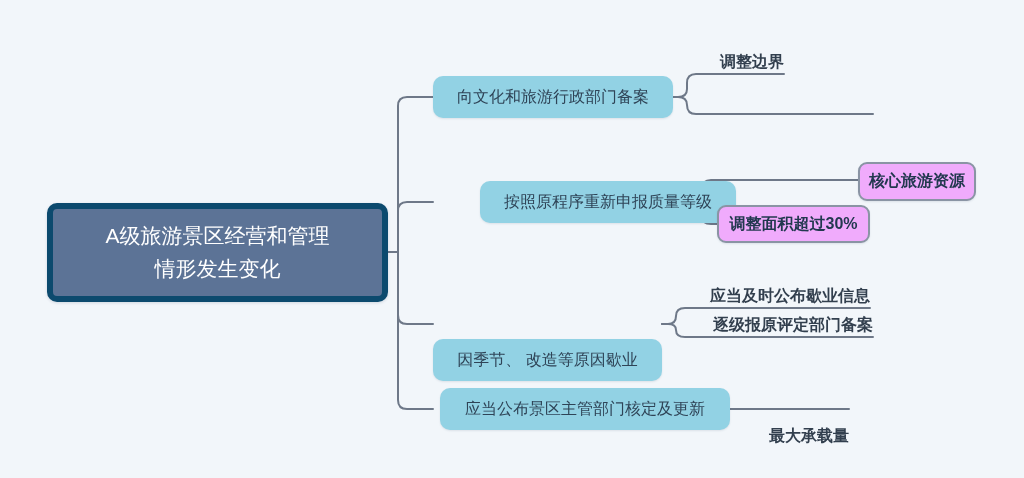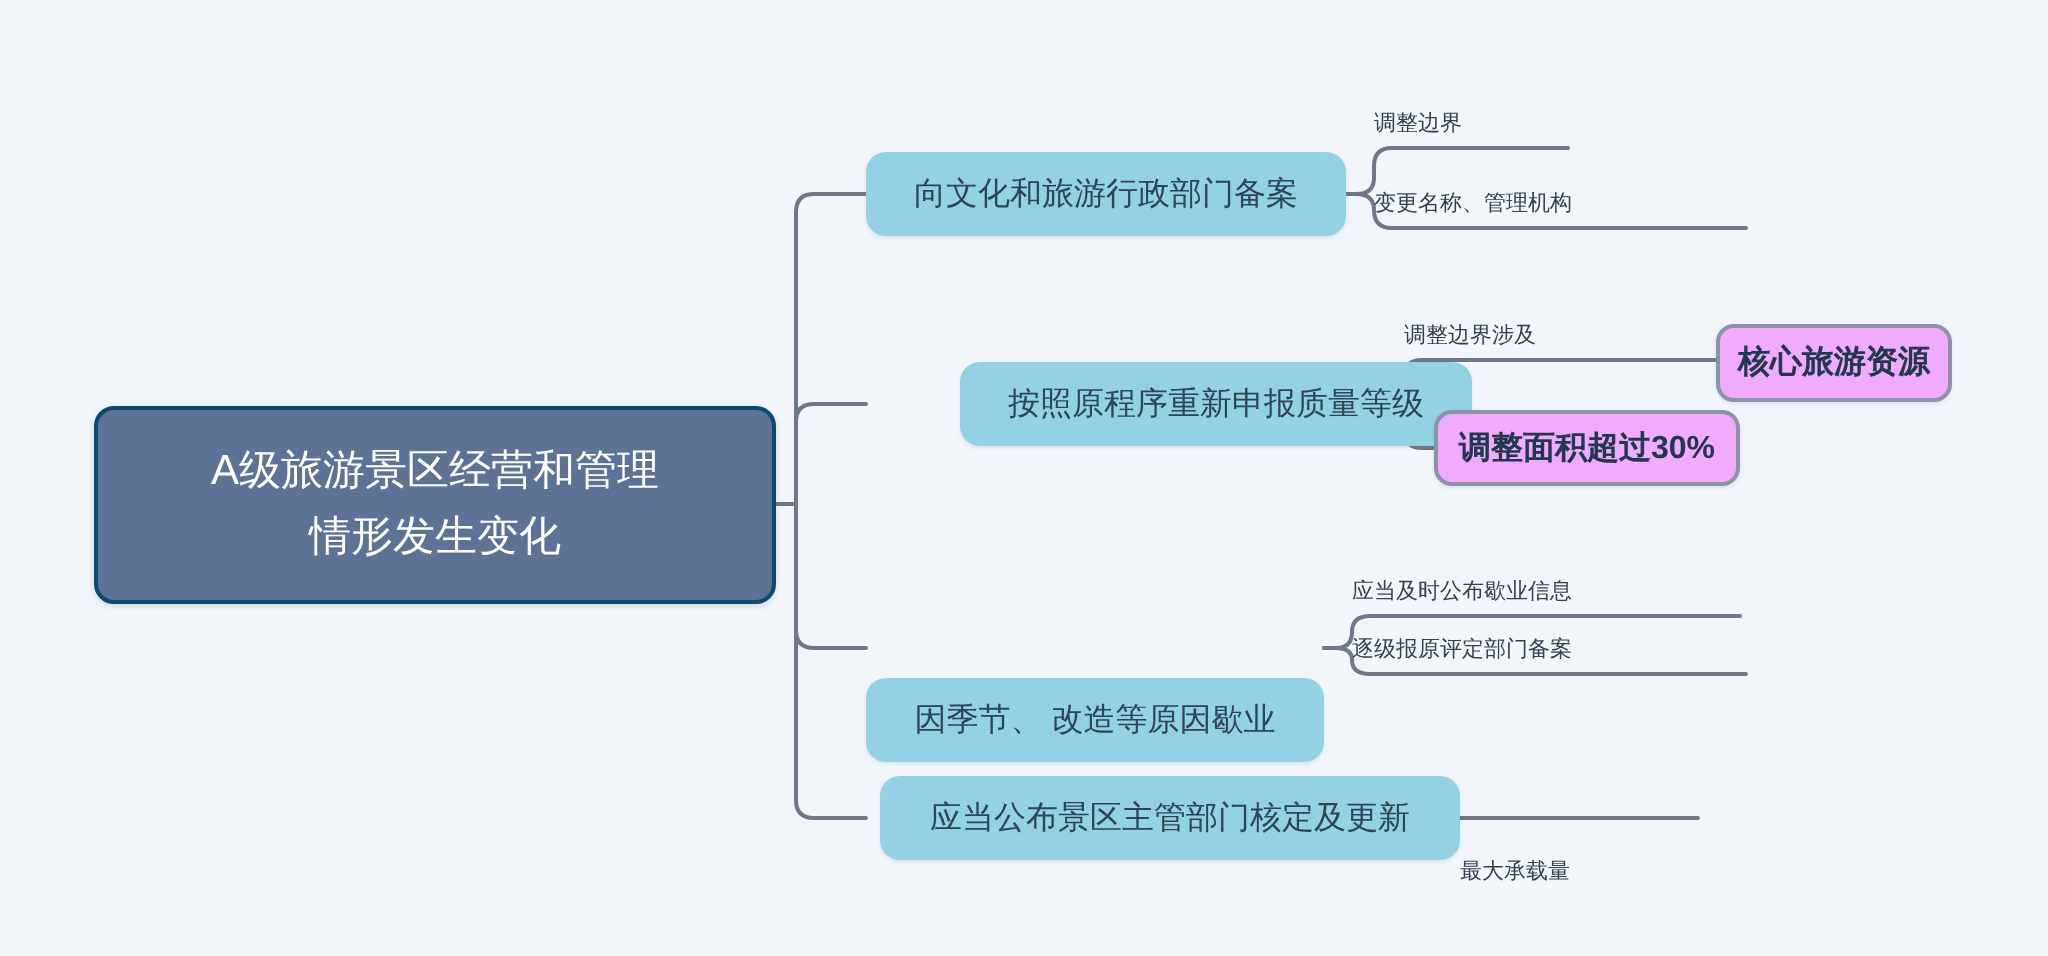--- a/index.html
+++ b/index.html
@@ -26,21 +26,21 @@
   .node{
     position:absolute;
     display:flex;align-items:center;justify-content:center;
     box-sizing:border-box;
     z-index:2;
     white-space:nowrap;
   }
   .topic-root{
     left:47px;top:203px;width:341px;height:99px;
     background:#5C7396;
-    border:2px solid #0c4a6e;
+    border:6px solid #0c4a6e;
     border-radius:10px;
     color:#FFFFFF;
     font-size:21px;font-weight:500;
     flex-direction:column;
     line-height:1.55;
     text-align:center;
     box-shadow:0 1px 3px rgba(60,80,110,0.18);
   }
   .topic-blue{
     background:#92D2E4;
@@ -53,23 +53,23 @@
     background:#f0abfc;
     border:2px solid #8A94A4;
     border-radius:9px;
     color:#22384F;
     font-size:16px;font-weight:700;
     box-shadow:0 1px 2px rgba(60,80,110,0.12);
   }
   .label{
     position:absolute;
     height:20px;line-height:20px;
-    text-align:left;
+    text-align:right;
     color:#323F4E;
-    font-size:11px;font-weight:400;
+    font-size:16px;font-weight:700;
     z-index:2;
     white-space:nowrap;
   }
   .b1{left:433px;top:76px;width:240px;height:42px;}
   .b2{left:433px;top:181px;width:256px;height:42px;margin-left:47px;}
   .b3{left:433px;top:303px;width:229px;height:42px;margin-top:36px;}
   .b4{left:440px;top:388px;width:290px;height:42px;}
   .y1{left:858px;top:162px;width:118px;height:39px;}
   .y2{left:717px;top:205px;width:153px;height:38px;}
   .l1{left:687px;top:52px;width:97px;}
@@ -109,24 +109,22 @@
     <path d="M 723 409 L 849 409"></path>
   </svg>
 
   <div class="node topic-root">
     <span>A级旅游景区经营和管理</span>
     <span>情形发生变化</span>
   </div>
 
   <div class="node topic-blue b1">向文化和旅游行政部门备案</div>
   <div class="label l1">调整边界</div>
-  <div class="label l2">变更名称、管理机构</div>
 
   <div class="node topic-blue b2">按照原程序重新申报质量等级</div>
-  <div class="label l3">调整边界涉及</div>
   <div class="node topic-yellow y1">核心旅游资源</div>
   <div class="node topic-yellow y2">调整面积超过30%</div>
 
   <div class="node topic-blue b3">因季节、 改造等原因歇业</div>
   <div class="label l5">逐级报原评定部门备案</div>
   <div class="label l4">应当及时公布歇业信息</div>
 
   <div class="node topic-blue b4">应当公布景区主管部门核定及更新</div>
   <div class="label l6">最大承载量</div>
 

